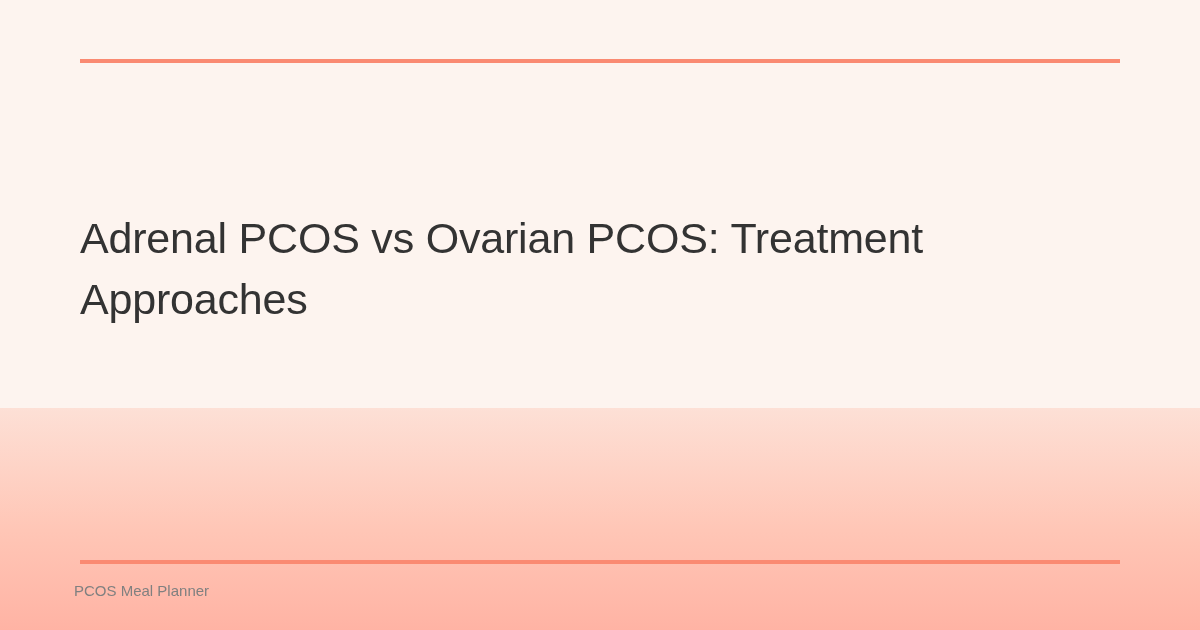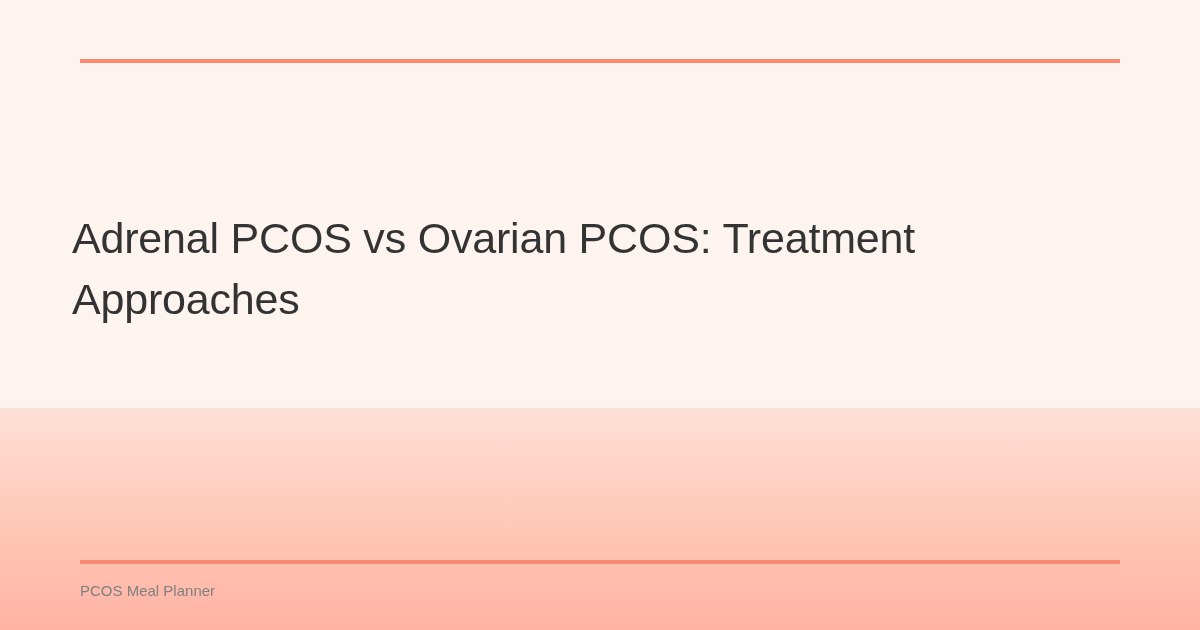--- a/index.html
+++ b/index.html
@@ -55,40 +55,40 @@
     top: 59px;
   }
 
   .rule-bottom {
     top: 560px;
   }
 
   
   .title-block {
     position: absolute;
-    left: 72px;
+    left: 80px;
     top: 208px;
     width: 1020px;
   }
 
   .title-text {
     margin: 0;
     font-family: "Liberation Sans", sans-serif;
     font-size: 43px;
     font-weight: 400;
     line-height: 61px;
     letter-spacing: -0.2px;
     color: #333333;
     white-space: pre-wrap;
   }
 
   
   .footer {
     position: absolute;
-    left: 80px;
+    left: 74px;
     top: 580px;
     width: 1040px;
     height: 22px;
     display: flex;
     align-items: center;
     justify-content: space-between;
   }
 
   .footer-brand,
   .footer-url {

